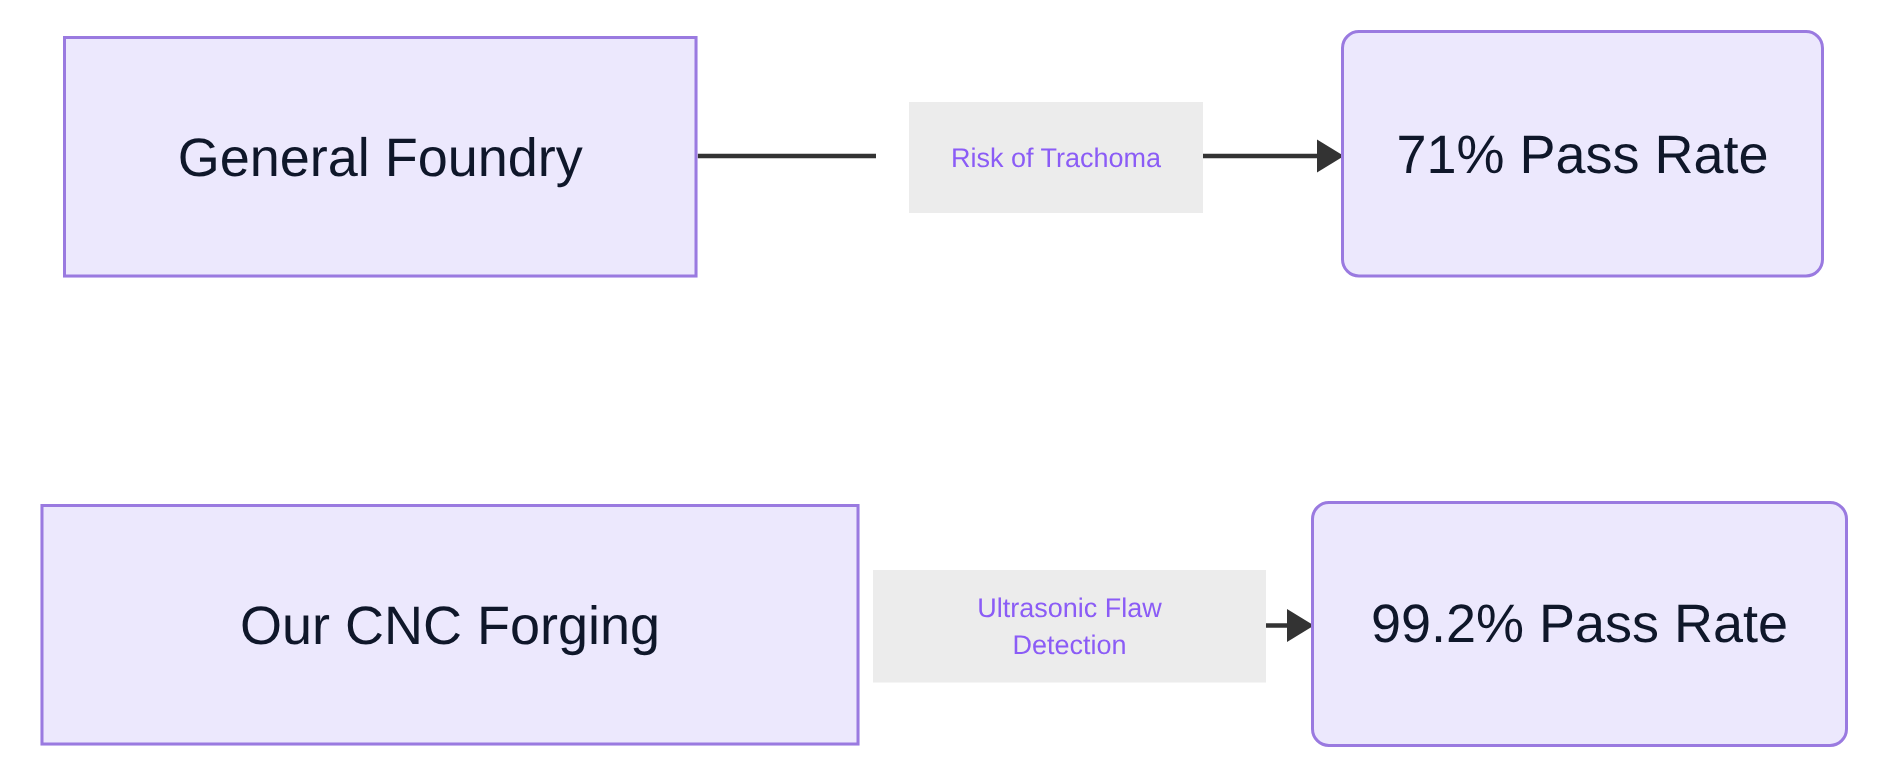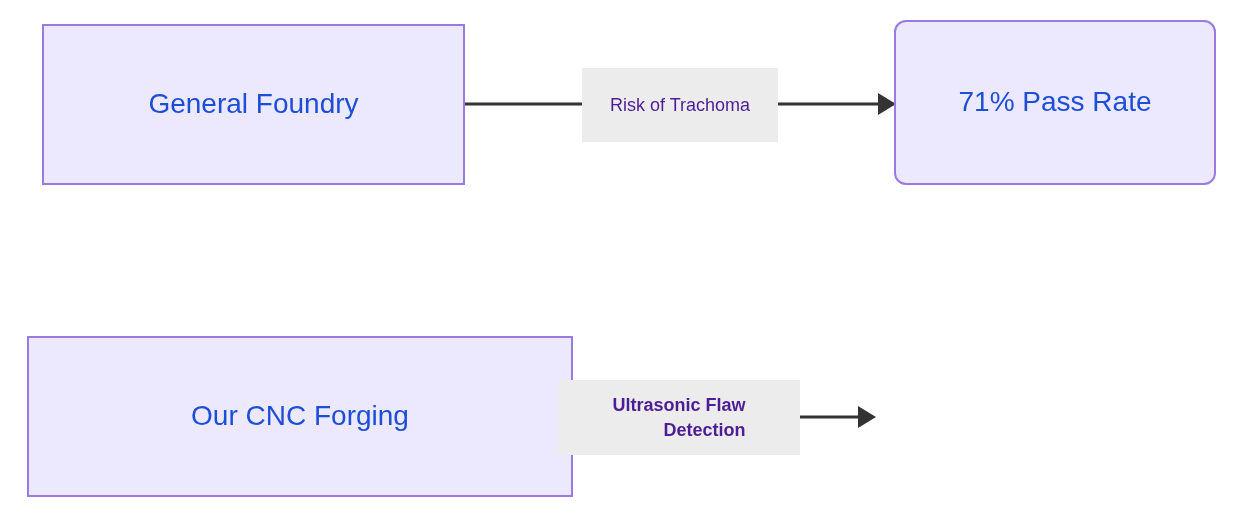--- a/index.html
+++ b/index.html
@@ -22,40 +22,41 @@
     height: 522px;
   }
   .node {
     position: absolute;
     box-sizing: border-box;
     background: #ECE8FD;
     border: 2px solid #9a7ae0;
     display: flex;
     align-items: center;
     justify-content: center;
-    color: #1d4ed8;
-    font-size: 28px;
+    color: #0f172a;
+    font-size: 36px;
     line-height: 1.1;
     white-space: nowrap;
   }
   .node.rounded {
     border-radius: 12px;
   }
   .edge-label {
     position: absolute;
     box-sizing: border-box;
     background: #ececec;
-    color: #4c1d95;
+    color: #8b5cf6;
     font-size: 18px;
     line-height: 1.35;
     display: flex;
     align-items: center;
     justify-content: center;
-    text-align: right;
+    text-align: center;
     white-space: pre-line;
+    margin-left: 24px;
   }
   .edge-svg {
     position: absolute;
     left: 0; top: 0;
     width: 1254px;
     height: 522px;
     pointer-events: none;
   }
   .edge-path {
     stroke: #333333;
@@ -66,21 +67,21 @@
     fill: #333333;
   }
 
   
   #node-general-foundry  { left: 42px;  top: 24px;  width: 423px; height: 161px; }
   #node-top-result       { left: 894px; top: 20px;  width: 322px; height: 165px; }
   #node-our-cnc-forging  { left: 27px;  top: 336px; width: 546px; height: 161px; }
   #node-bottom-result    { left: 874px; top: 334px; width: 358px; height: 164px; }
 
   #edge-label-top    { left: 582px; top: 68px;  width: 196px; height: 74px; }
-  #edge-label-bottom { left: 558px; top: 380px; width: 242px; height: 75px; font-weight: bold; }
+  #edge-label-bottom { left: 558px; top: 380px; width: 262px; height: 75px; }
 </style>
 </head>
 <body>
 
 <div id="canvas">
 
   <svg class="edge-svg" viewBox="0 0 1254 522" xmlns="http://www.w3.org/2000/svg">
 
     <path class="edge-path" d="M 465 104 L 584 104"></path>
 
@@ -97,14 +98,15 @@
 
   <div class="edge-label" id="edge-label-top">Risk of Trachoma</div>
 
   <div class="node rounded" id="node-top-result">71% Pass Rate</div>
 
   <div class="node" id="node-our-cnc-forging">Our CNC Forging</div>
 
   <div class="edge-label" id="edge-label-bottom">Ultrasonic Flaw
 Detection</div>
 
+  <div class="node rounded" id="node-bottom-result">99.2% Pass Rate</div>
 
 </div>
 
 </body></html>

